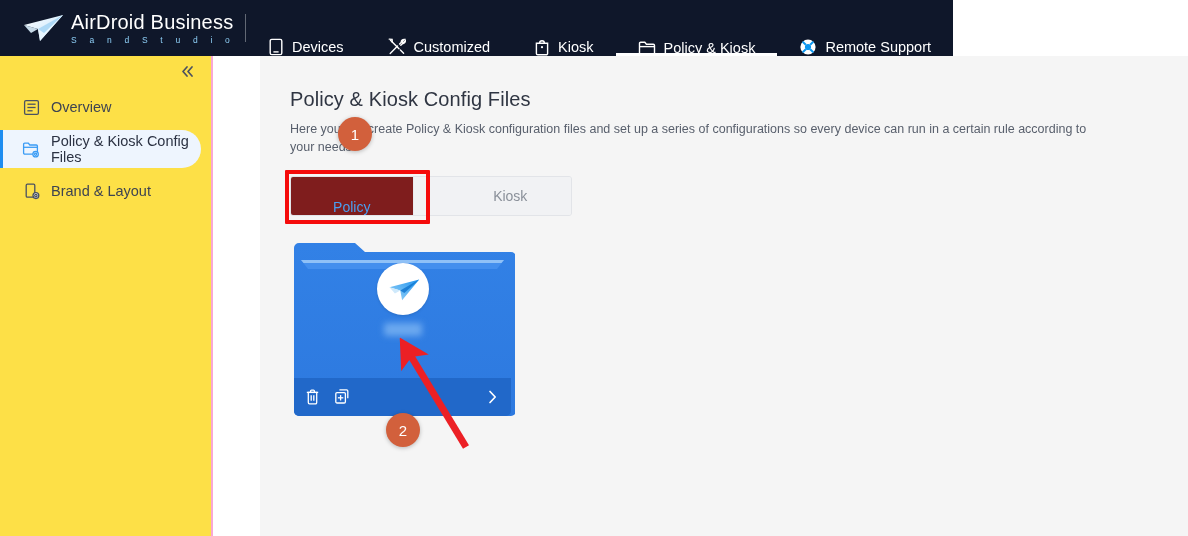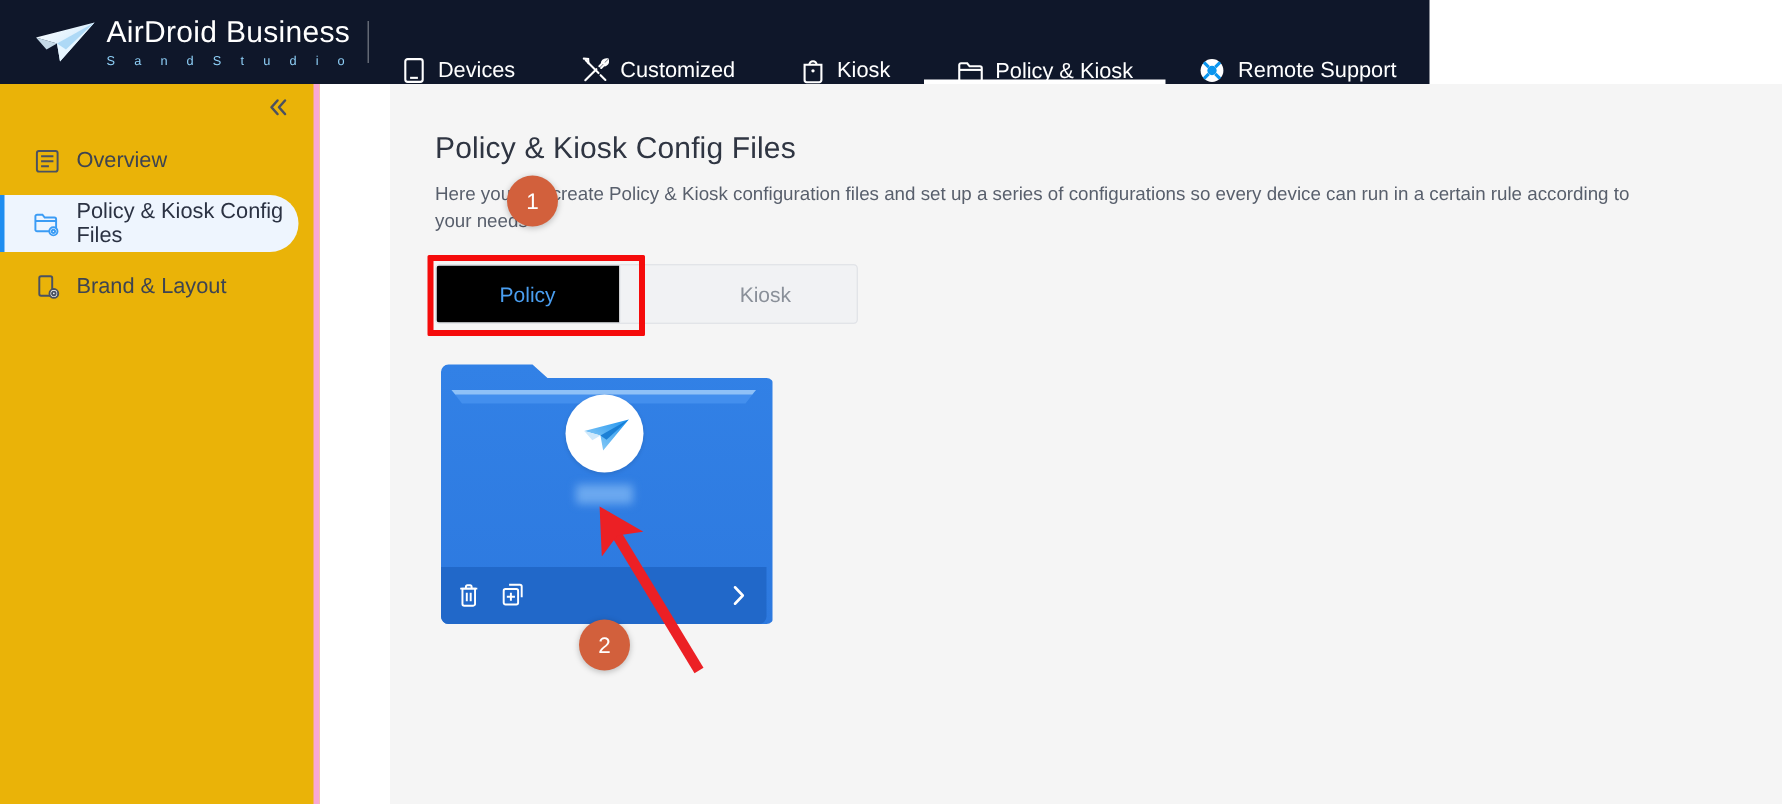--- a/index.html
+++ b/index.html
@@ -50,22 +50,22 @@
   .navitem.active::after {
     content: ""; position: absolute;
     left: 0; right: 0; bottom: 0; height: 3px;
     background: #ffffff;
   }
 
   
   .sidebar {
     position: absolute; top: 56px; left: 0;
     width: 213px; height: 480px;
-    background: #eab308;
-    border-right: 4px solid #f9a8d4;
+    background: #fde047;
+    border-right: 2px solid #f9a8d4;
   }
   .collapse-row { height: 30px; display: flex; justify-content: flex-end; align-items: center; padding-right: 14px; }
   .collapse-btn {
     width: 20px; height: 20px; display: flex; align-items: center; justify-content: center;
     color: #59616e; cursor: pointer;
   }
   .side-list { margin-top: 2px; }
   .side-item {
     position: relative;
     display: flex; align-items: center; gap: 11px;
@@ -109,21 +109,21 @@
     border-radius: 3px;
     overflow: hidden;
     background: #f1f2f4;
     width: 282px; height: 40px;
   }
   .tab {
     flex: 1; display: flex; align-items: center; justify-content: center;
     font-size: 14px; color: #8a9099; cursor: pointer;
     background: #f1f2f4;
   }
-  .tab.active { background: #000000; color: #4a9ef0; }
+  .tab.active { background: #7f1d1d; color: #4a9ef0; align-items: flex-end; }
   .tab + .tab { border-left: 1px solid #e9ebee; padding-left: 36px; }
   .tab-highlight {
     position: absolute;
     left: -5px; top: -6px;
     width: 145px; height: 54px;
     border: 4px solid #f50b0b;
     border-radius: 1px;
     pointer-events: none;
   }
 

